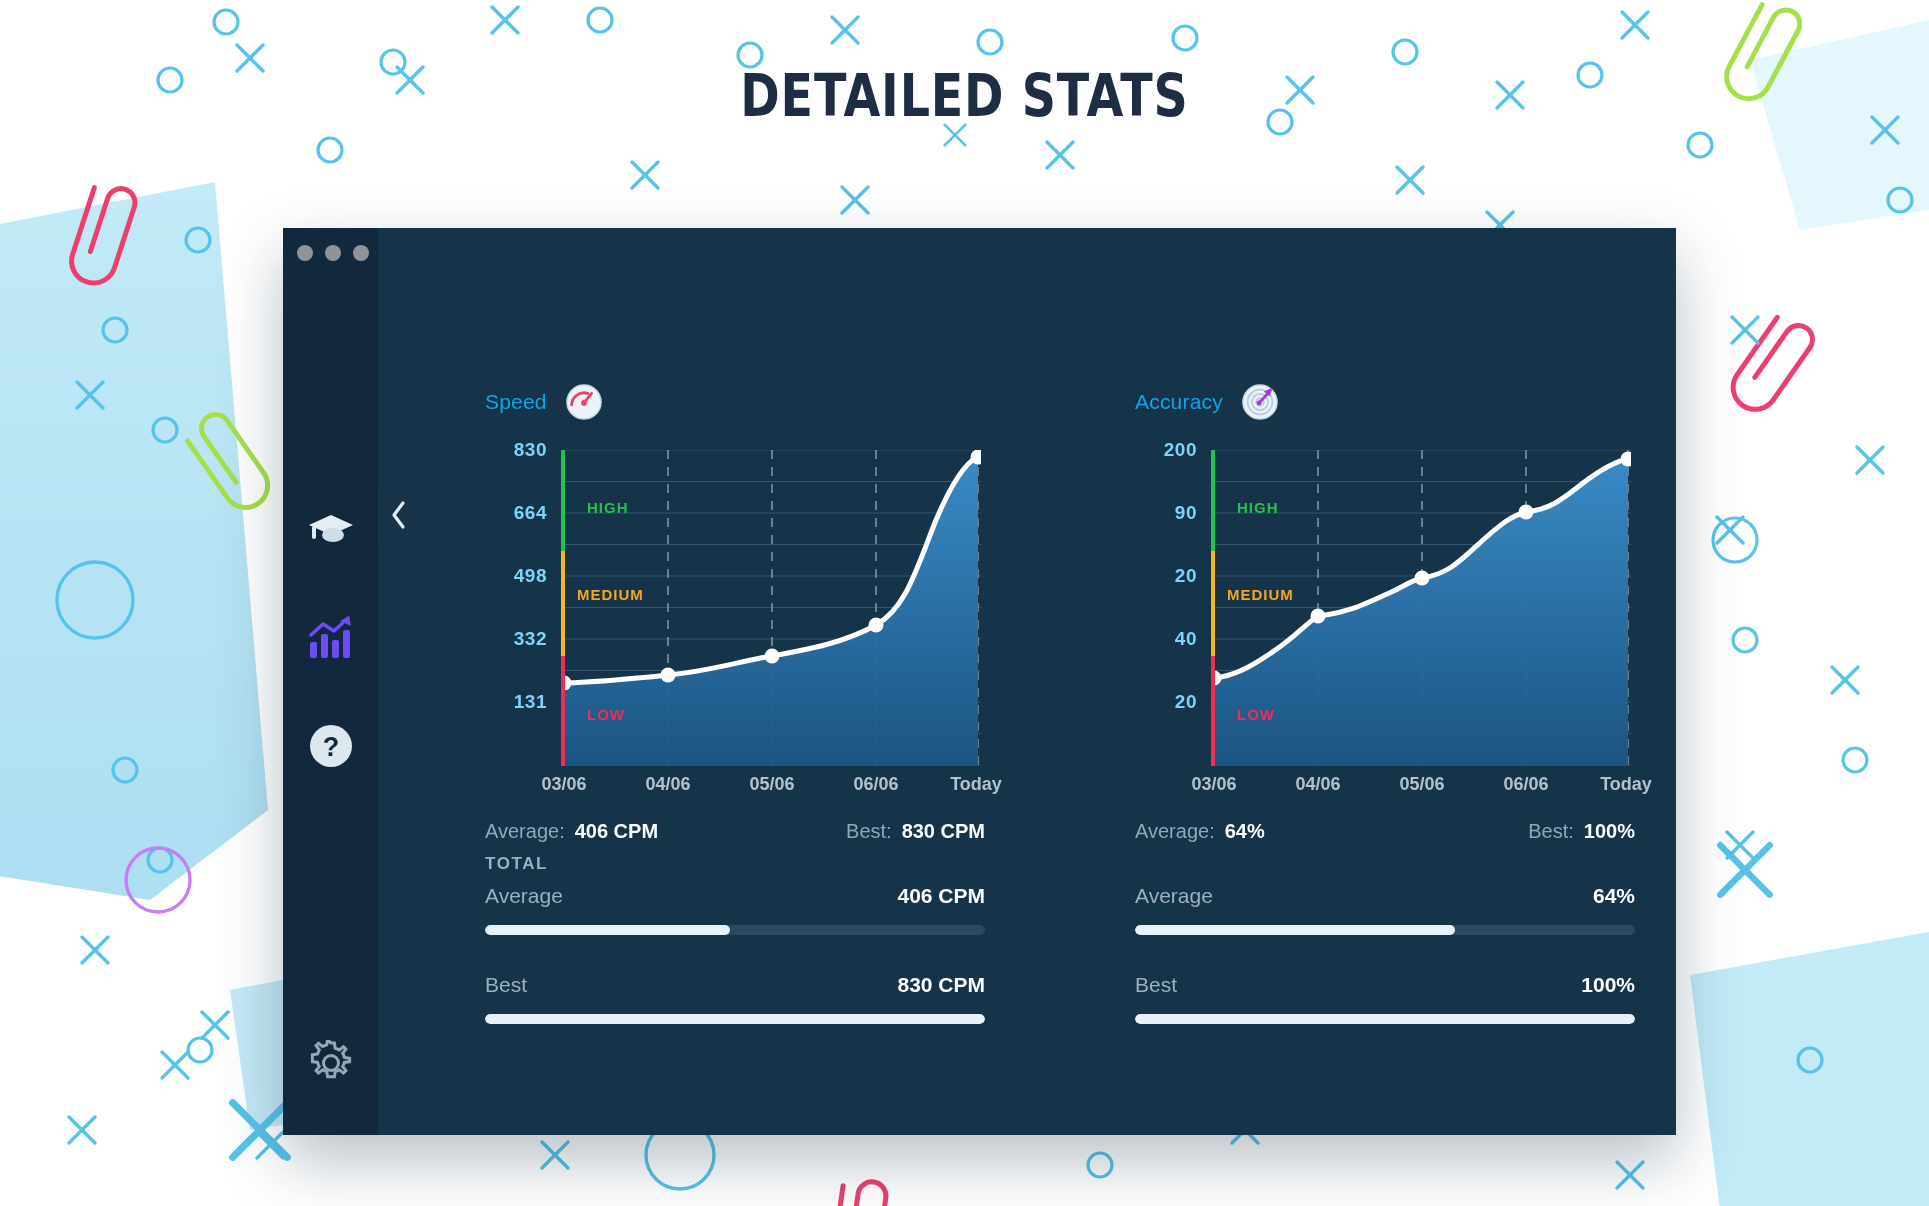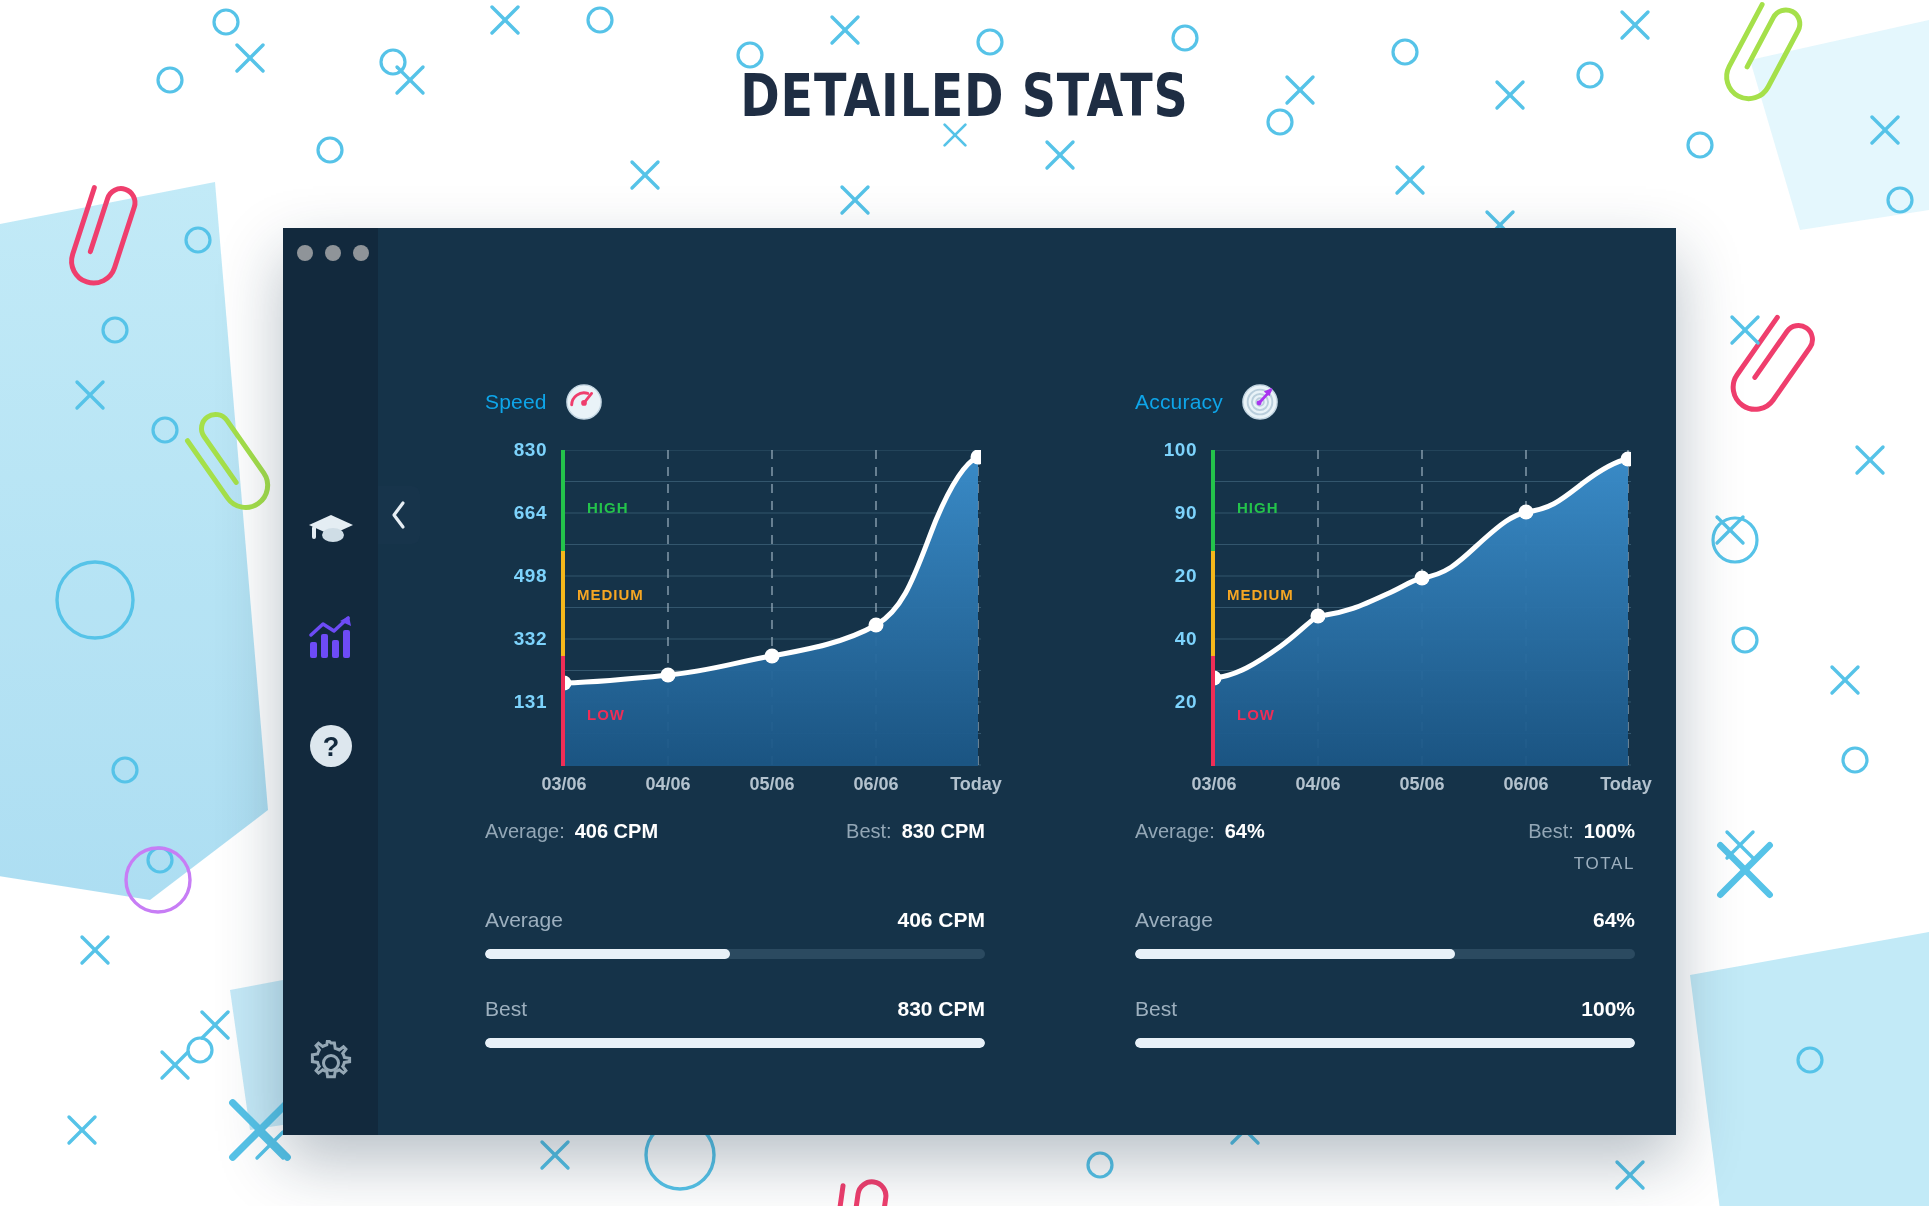--- a/index.html
+++ b/index.html
@@ -118,26 +118,26 @@
     display:flex; justify-content:space-between;
     font-size:20px;
     gap:16px;
   }
   .sum-item { display:flex; gap:10px; align-items:baseline; }
   .sum-key { color:#93a7b6; }
   .sum-val { color:#ffffff; font-weight:bold; }
 
   .total-label {
     position:absolute; top:626px; left:107px; width:1150px;
-    text-align:right;
-    font-size:17px; color:#9db0bf; letter-spacing:1.6px; font-weight:normal;
-  }
-
-  
-  .bars { position:absolute; top:680px; left:0; width:500px; }
+    text-align:left;
+    font-size:17px; color:#9db0bf; letter-spacing:1.6px; font-weight:bold;
+  }
+
+  
+  .bars { position:absolute; top:656px; left:0; width:500px; }
   .bar-row { margin-bottom:38px; }
   .bar-top { display:flex; justify-content:space-between; align-items:baseline; margin-bottom:17px; }
   .bar-label { font-size:21px; color:#9db0bf; }
   .bar-value { font-size:21px; color:#ffffff; font-weight:bold; }
   .bar-track { height:10px; border-radius:5px; background:#2b4a60; overflow:hidden; }
   .bar-fill { height:100%; border-radius:5px; background:#e8f1f8; }
 </style>
 </head>
 <body>
 
@@ -446,21 +446,21 @@
           <circle cx="20" cy="20" r="8.5" fill="none" stroke="#b9cedc" stroke-width="2"></circle>
           <circle cx="20" cy="20" r="4" fill="none" stroke="#b9cedc" stroke-width="2"></circle>
           <line x1="19" y1="21" x2="31" y2="8" stroke="#a935ef" stroke-width="3" stroke-linecap="round"></line>
           <polygon points="33,5 30,14 24,9" fill="#a935ef"></polygon>
           <circle cx="19" cy="21" r="2.6" fill="#a935ef"></circle>
         </svg>
       </div>
 
       <div class="chart-box">
         <div class="ylabels">
-          <span class="ylab" style="top:0px">100</span>
+          <span class="ylab" style="top:0px">200</span>
           <span class="ylab" style="top:63px">90</span>
           <span class="ylab" style="top:126px">20</span>
           <span class="ylab" style="top:189px">40</span>
           <span class="ylab" style="top:252px">20</span>
         </div>
 
         <div class="plot">
           <svg viewBox="0 0 420 316" preserveAspectRatio="none" width="420" height="316">
             <defs>
               <linearGradient id="areaA" x1="0" y1="0" x2="0" y2="1">

